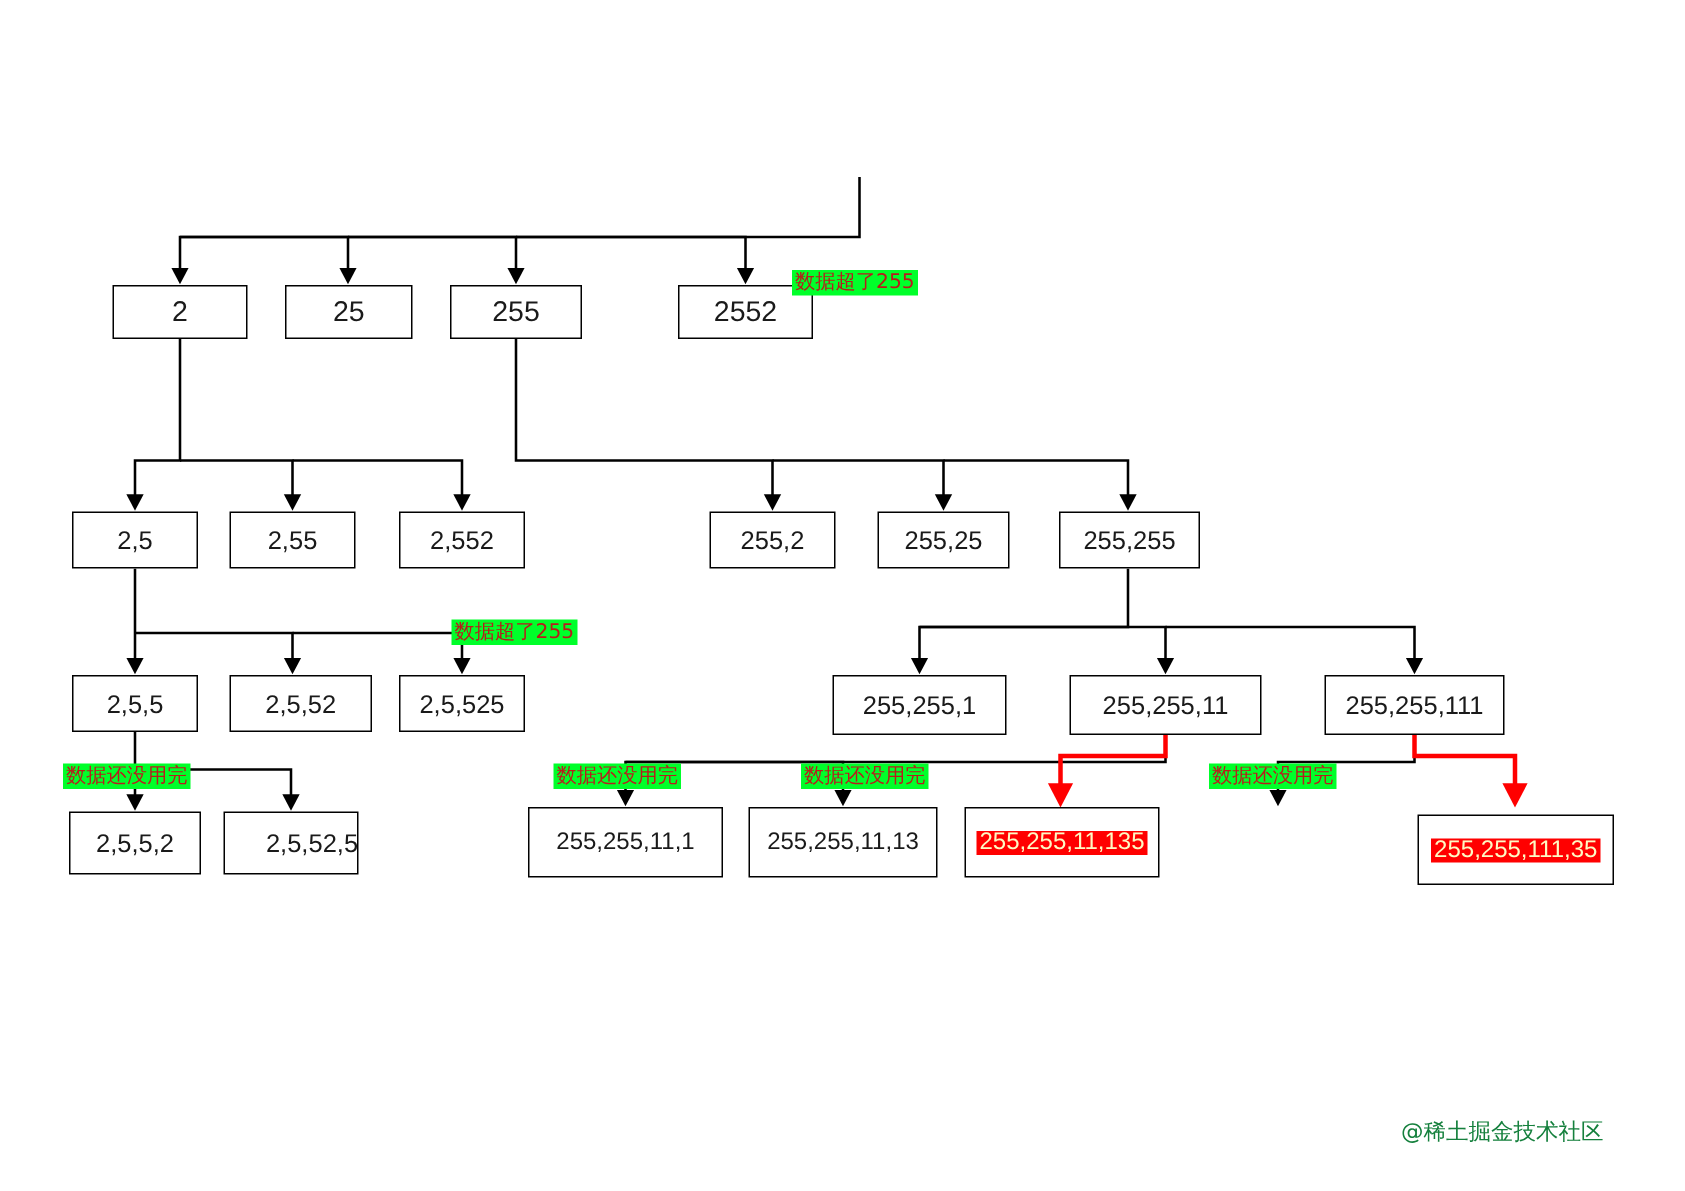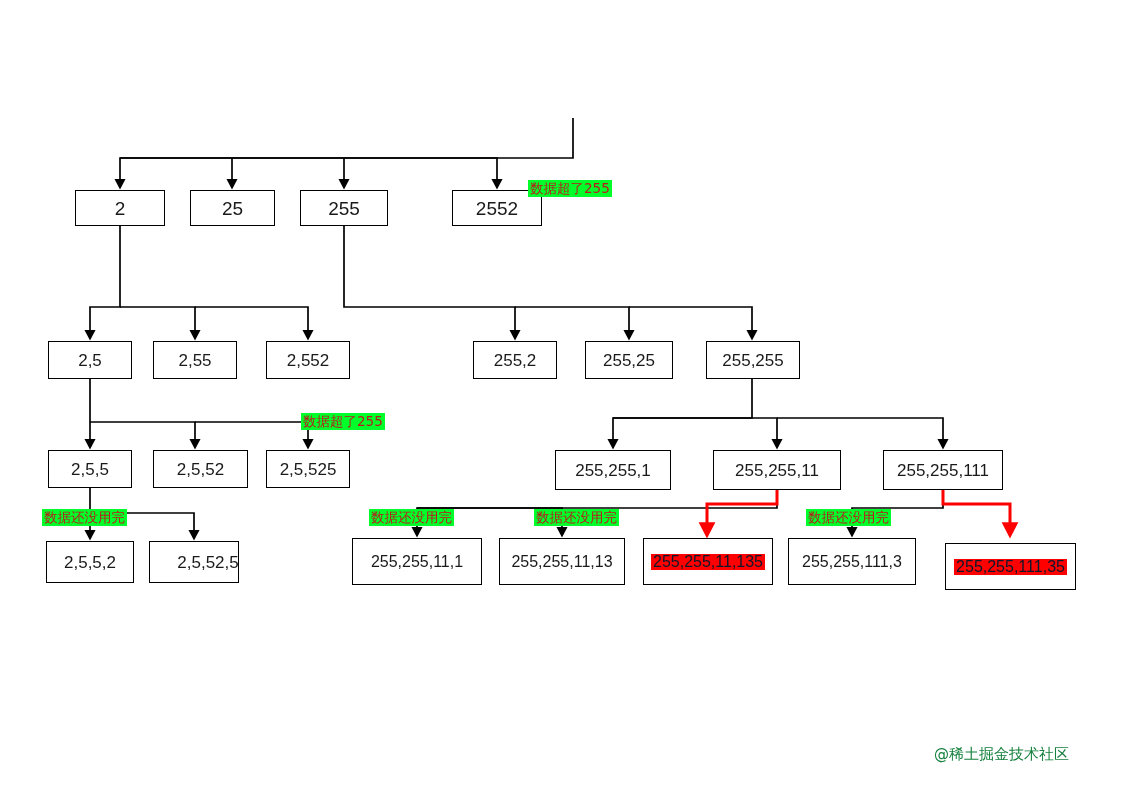--- a/index.html
+++ b/index.html
@@ -41,21 +41,21 @@
     padding: 0 2px;
     line-height: 1;
   }
   .node.root { font-size: 21px; }
   .node.lvl2 { font-size: 19px; }
   .node.lvl3 { font-size: 17px; }
   .node.lvl4 { font-size: 17px; }
   .node.lvl5 { font-size: 16px; }
   .node.danger .node-text {
     background: #ff0000;
-    color: #0f172a;
+    color: #fef9c3;
   }
   .note {
     position: absolute;
     background: #00ff2a;
     color: #b91c1c;
     font-size: 13.5px;
     line-height: 15px;
     padding: 1px 2px;
     white-space: nowrap;
     font-family: "DejaVu Sans", "Liberation Sans", sans-serif;
@@ -196,23 +196,20 @@
   </div>
   <div class="node lvl5" style="left:352px;top:538px;width:130px;height:47px;">
     <span class="node-text">255,255,11,1</span>
   </div>
   <div class="node lvl5" style="left:499px;top:538px;width:126px;height:47px;">
     <span class="node-text">255,255,11,13</span>
   </div>
   <div class="node lvl5 danger" style="left:643px;top:538px;width:130px;height:47px;">
     <span class="node-text">255,255,11,135</span>
   </div>
-  <div class="node lvl5" style="left:788px;top:538px;width:128px;height:47px;">
-    <span class="node-text">255,255,111,3</span>
-  </div>
   <div class="node lvl5 danger" style="left:945px;top:543px;width:131px;height:47px;">
     <span class="node-text">255,255,111,35</span>
   </div>
 
   <div class="note" style="left:528px;top:180px;">数据超了255</div>
   <div class="note" style="left:301px;top:413px;">数据超了255</div>
   <div class="note" style="left:42px;top:509px;">数据还没用完</div>
   <div class="note" style="left:369px;top:509px;">数据还没用完</div>
   <div class="note" style="left:534px;top:509px;">数据还没用完</div>
   <div class="note" style="left:806px;top:509px;">数据还没用完</div>

